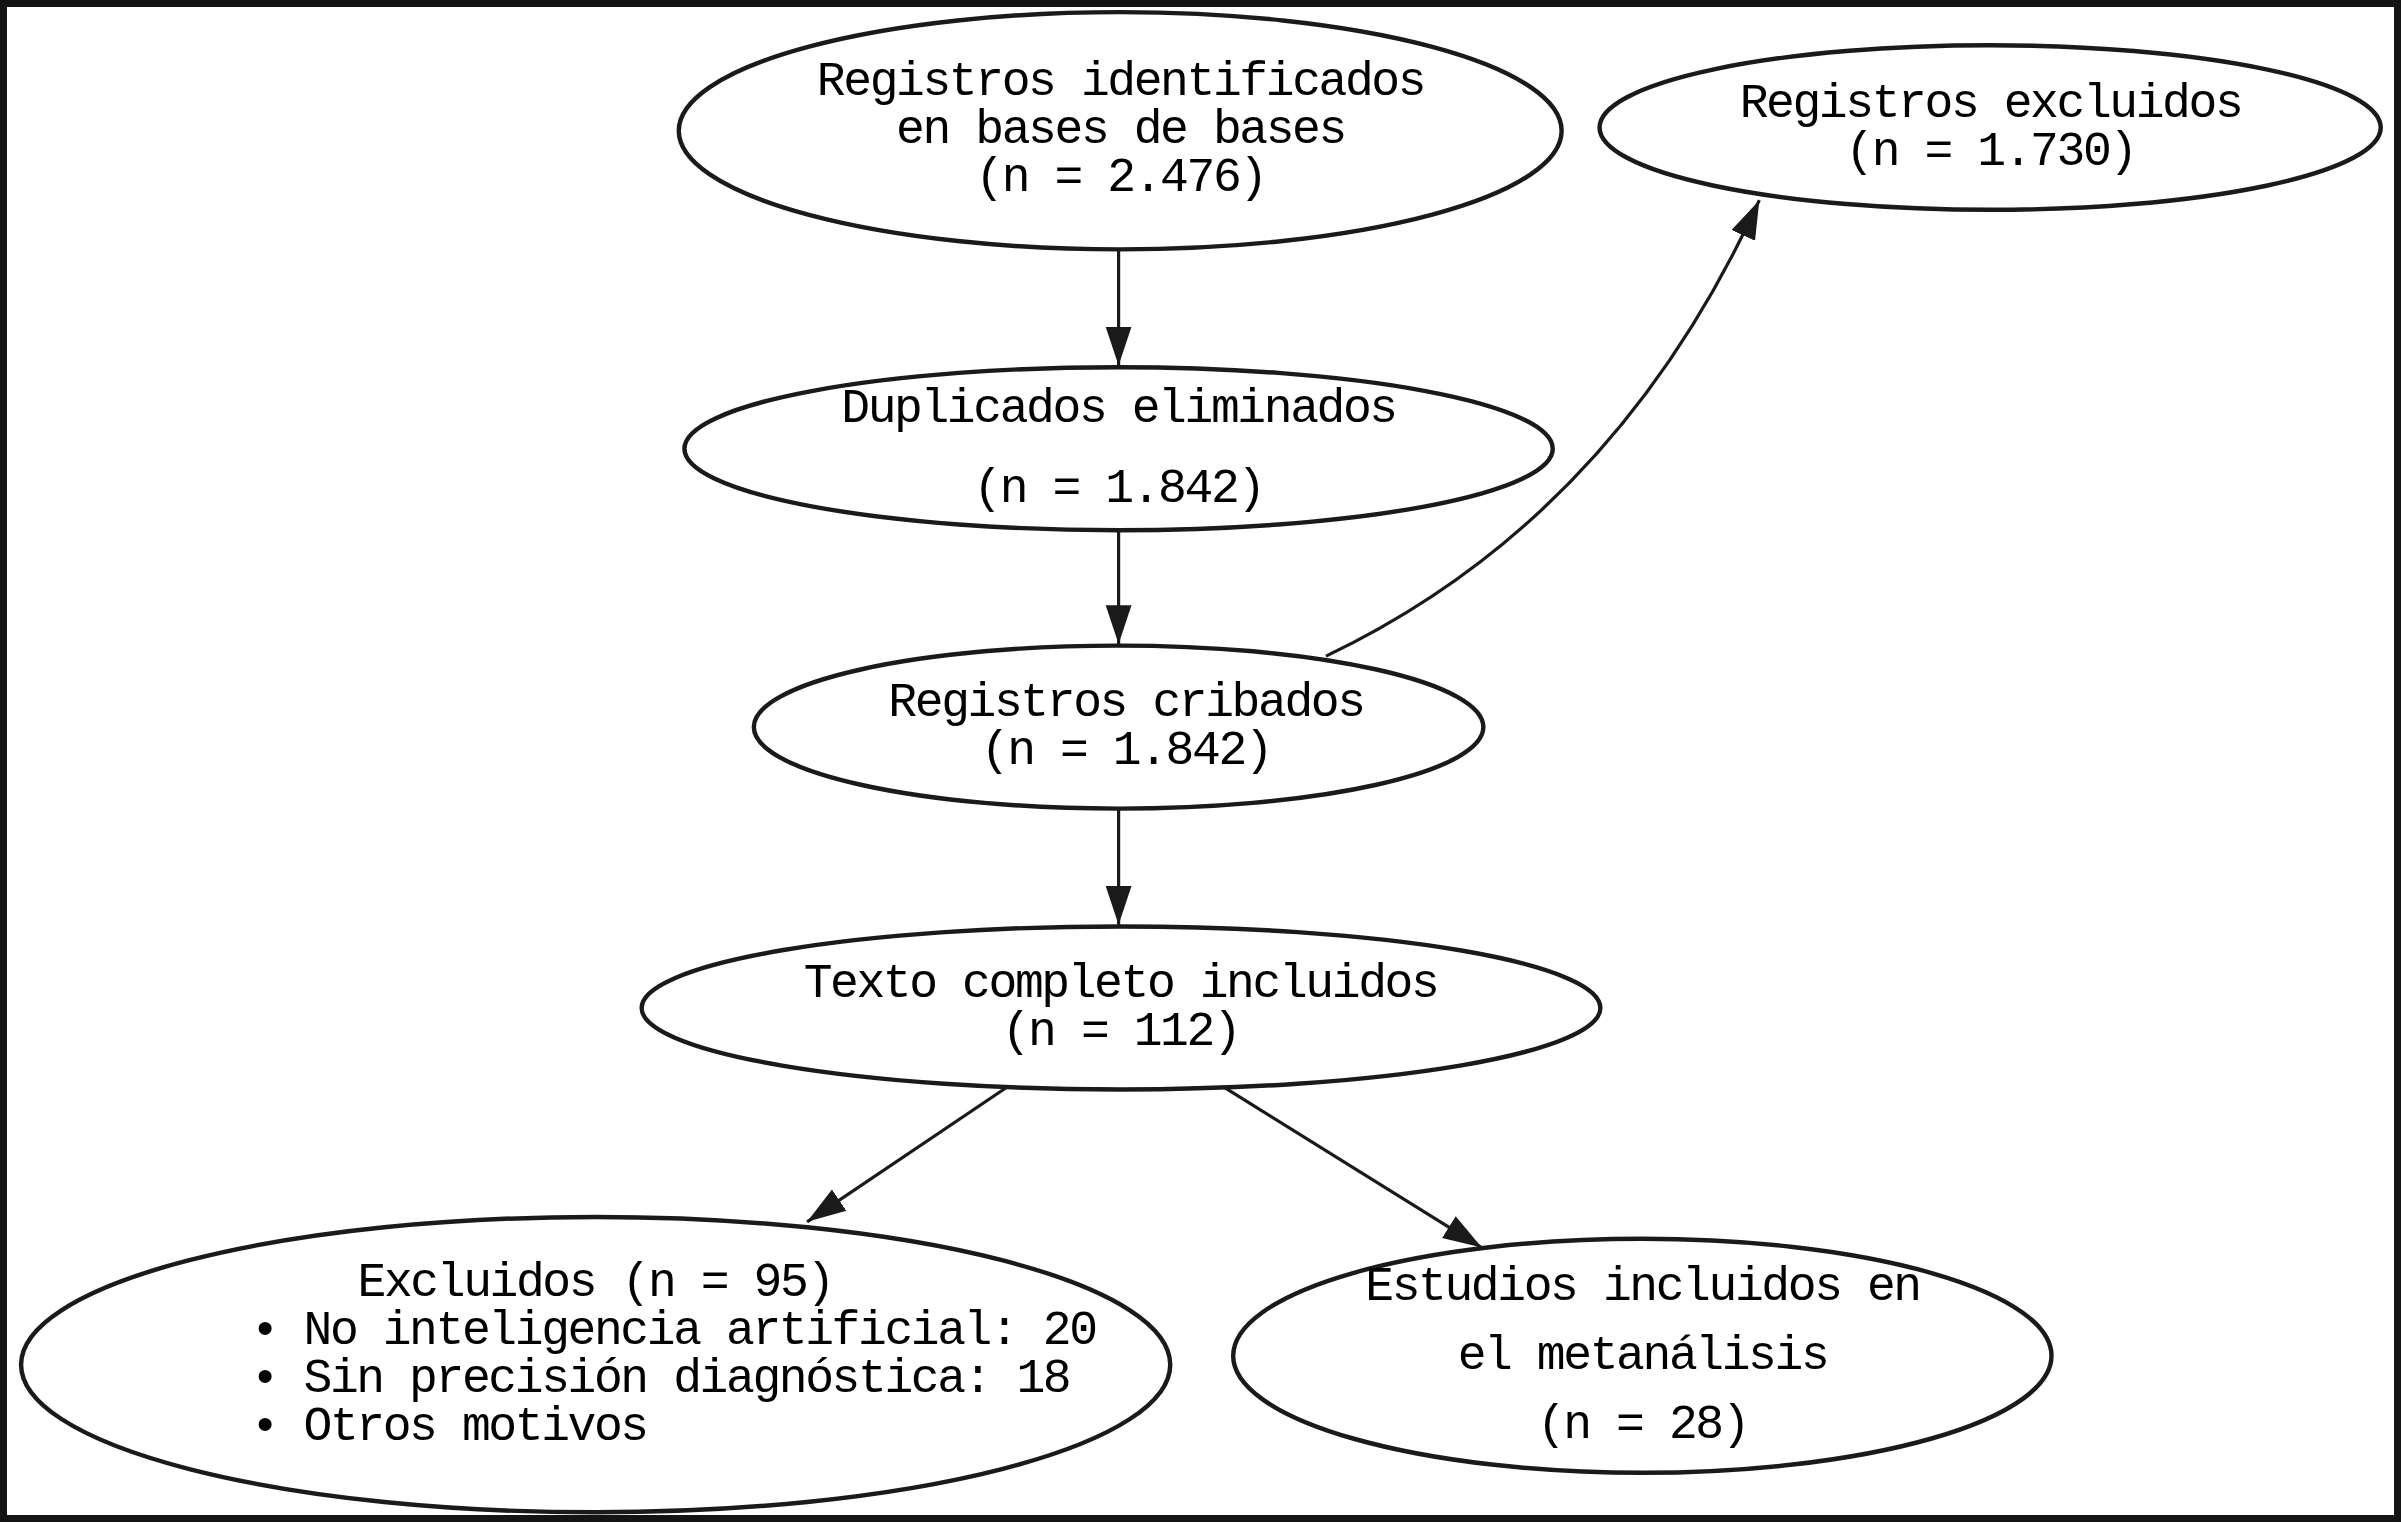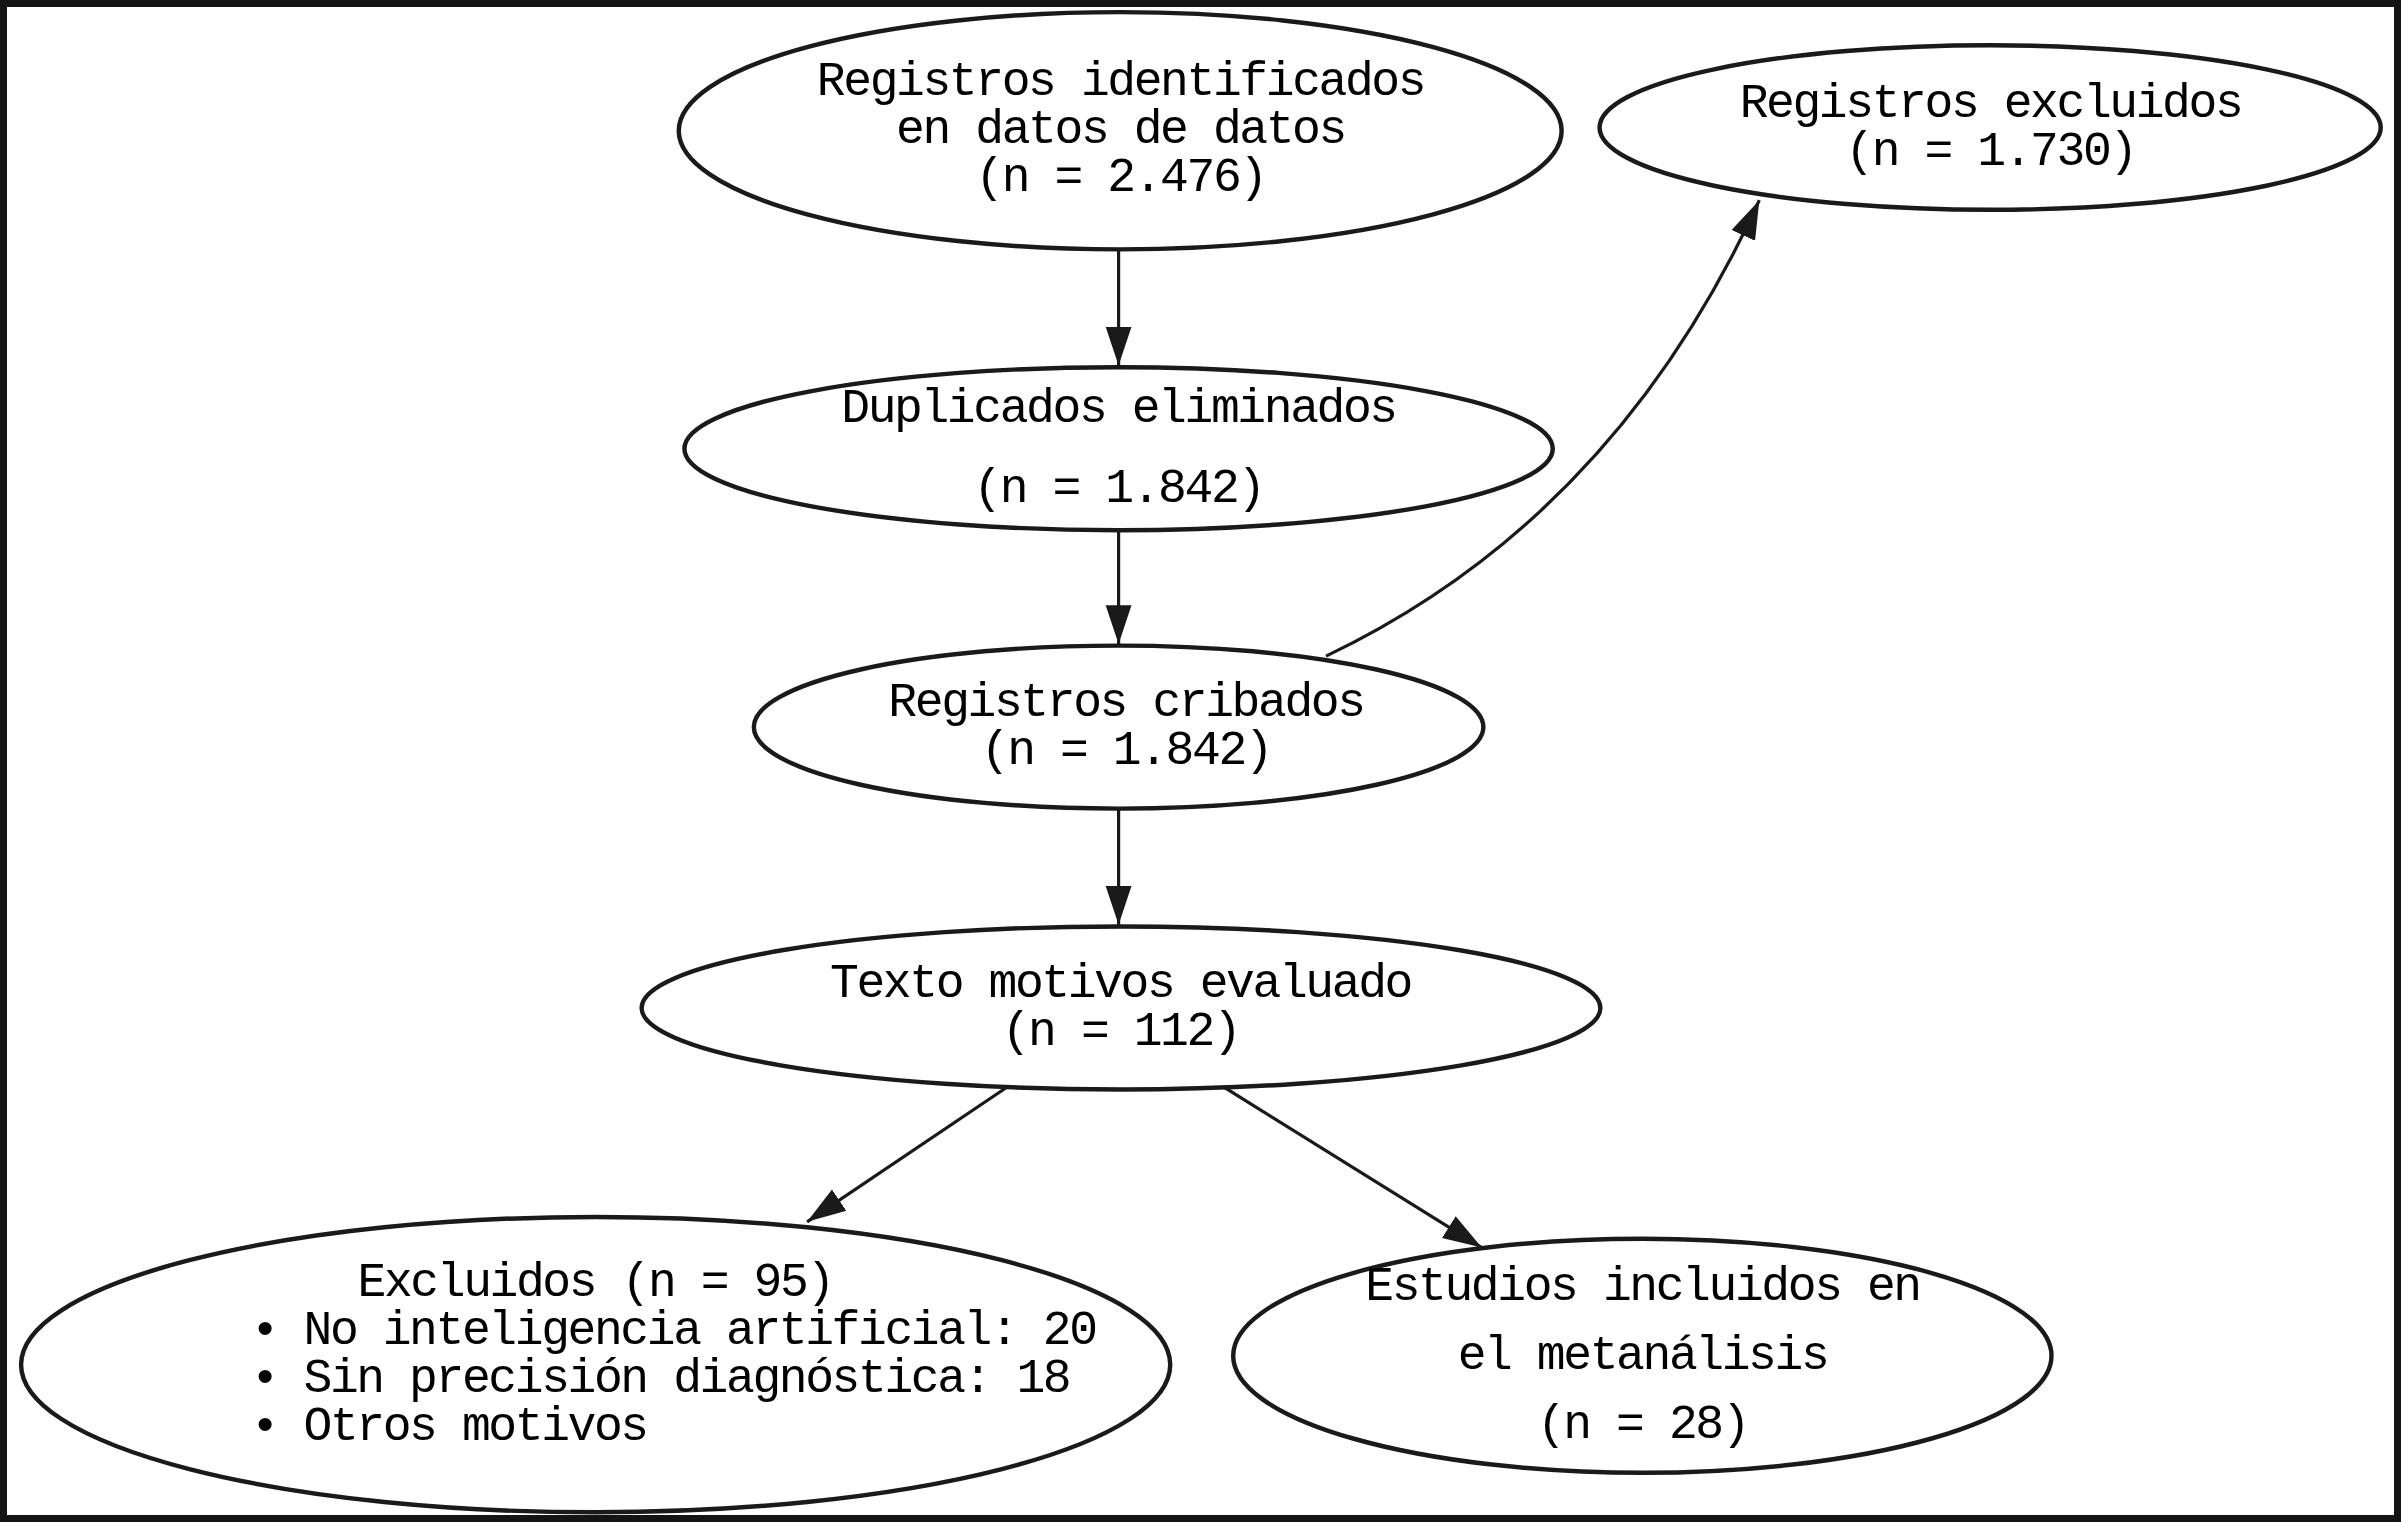--- a/index.html
+++ b/index.html
@@ -76,41 +76,41 @@
     <line x1="1386" y1="309" x2="1386" y2="453" stroke="#1a1a1a" stroke-width="4" marker-end="url(#arrowhead)"></line>
     <line x1="1386" y1="657" x2="1386" y2="798" stroke="#1a1a1a" stroke-width="4" marker-end="url(#arrowhead)"></line>
     <line x1="1386" y1="1003" x2="1386" y2="1146" stroke="#1a1a1a" stroke-width="4" marker-end="url(#arrowhead)"></line>
     <path d="M 1643 813 Q 2000 643 2180 248" fill="none" stroke="#1a1a1a" stroke-width="4" marker-end="url(#arrowhead)"></path>
     <line x1="1248" y1="1347" x2="1000" y2="1514" stroke="#1a1a1a" stroke-width="4" marker-end="url(#arrowhead)"></line>
     <line x1="1518" y1="1348" x2="1836" y2="1546" stroke="#1a1a1a" stroke-width="4" marker-end="url(#arrowhead)"></line>
   </svg>
 
   <div class="node n-identified">
     <span>Registros identificados</span>
-    <span>en datos de datos</span>
+    <span>en bases de bases</span>
     <span>(n = 2.476)</span>
   </div>
 
   <div class="node n-duplicates">
     <span>Duplicados eliminados</span>
     <span>(n = 1.842)</span>
   </div>
 
   <div class="node n-screened">
     <span>Registros cribados</span>
     <span>(n = 1.842)</span>
   </div>
 
   <div class="node n-excludedG">
     <span>Registros excluidos</span>
     <span>(n = 1.730)</span>
   </div>
 
   <div class="node n-fulltext">
-    <span>Texto motivos evaluado</span>
+    <span>Texto completo incluidos</span>
     <span>(n = 112)</span>
   </div>
 
   <div class="node n-excluded84">
     <div class="e-block" style="display:flex;flex-direction:column;align-items:center;width:100%;">
       <span>Excluidos (n = 95)</span>
       <div class="e-bullets">
         <span>• No inteligencia artificial: 20</span>
         <span>• Sin precisión diagnóstica: 18</span>
         <span>• Otros motivos</span>

